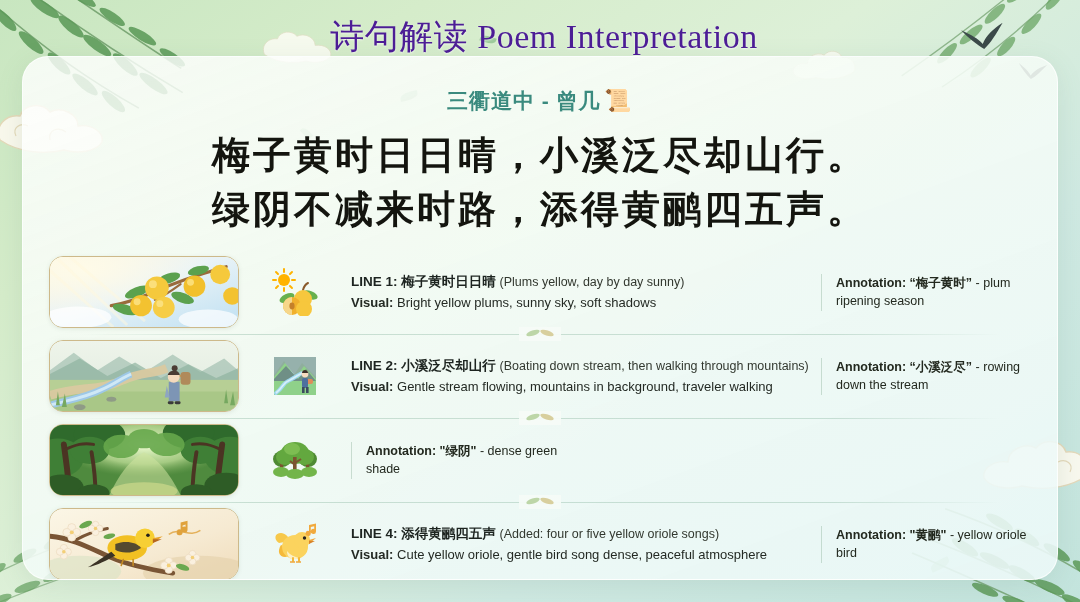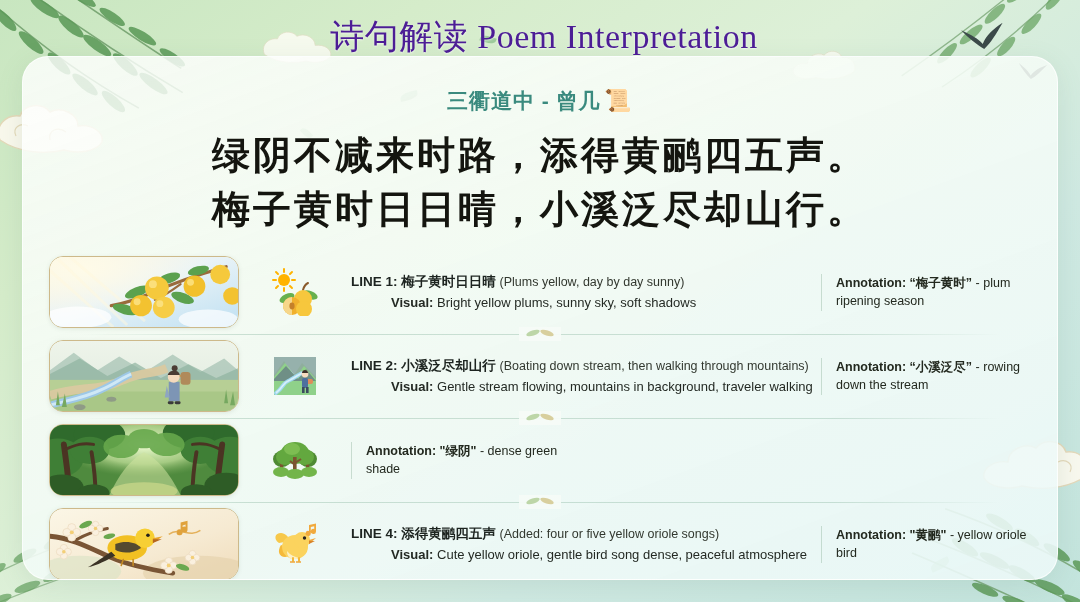--- a/index.html
+++ b/index.html
@@ -144,21 +144,20 @@
     white-space: nowrap;
   }
   .line-main .lbl { font-weight: bold; }
   .line-main .cn { font-weight: bold; }
   .line-main .en { font-size: 12.5px; color: #32382f; }
   .line-visual {
     font-size: 13px;
     color: #242a24;
     line-height: 1.55;
     white-space: nowrap;
-    margin-left: 40px;
   }
   .line-visual .lbl { font-weight: bold; }
 
   
   .anno-cell {
     width: 210px;
     flex: 0 0 auto;
     border-left: 1px solid rgba(150,185,165,.45);
     padding-left: 14px;
     font-size: 12.5px;
@@ -290,22 +289,22 @@
 
 <div class="page-title">诗句解读 Poem Interpretation</div>
 
 <div class="card">
 
   <div class="subtitle">
     <span>三衢道中 - 曾几</span><span class="scroll-emoji">📜</span>
   </div>
 
   <div class="poem">
+    <div>梅子黄时日日晴，小溪泛尽却山行。</div>
     <div>绿阴不减来时路，添得黄鹂四五声。</div>
-    <div>梅子黄时日日晴，小溪泛尽却山行。</div>
   </div>
 
   <div class="rows">
 
     <div class="row">
       <div class="thumb">
         <svg viewBox="0 0 190 72" preserveAspectRatio="none">
           <defs>
             <linearGradient id="sky1" x1="0" y1="0" x2="1" y2="1">
               <stop offset="0" stop-color="#fdf6e0"></stop>

